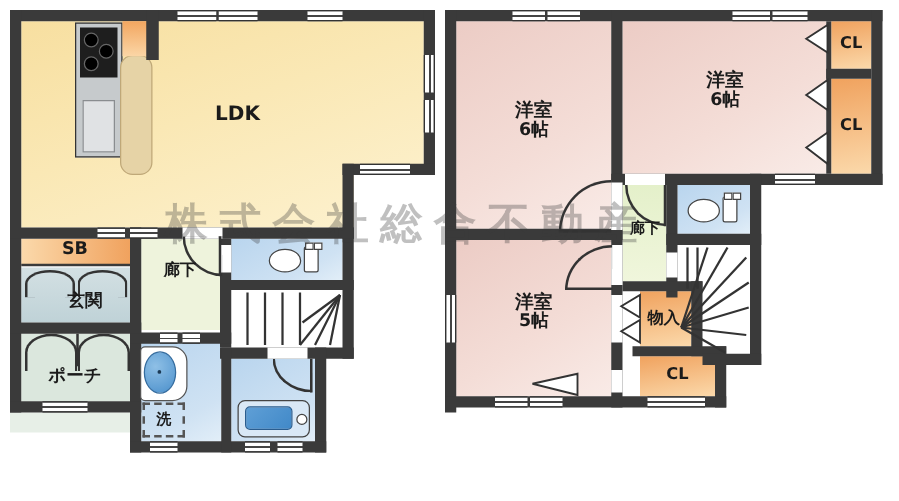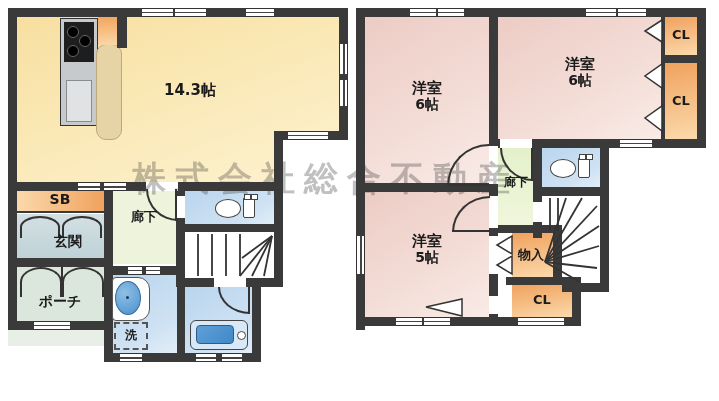--- a/index.html
+++ b/index.html
@@ -213,21 +213,21 @@
       <polygon points="662,20 662,42 645,31"></polygon>
       <polygon points="662,64 662,88 645,76"></polygon>
       <polygon points="662,106 662,131 645,118"></polygon>
       <polygon points="512,236 512,254 497,245"></polygon>
       <polygon points="512,256 512,274 497,265"></polygon>
       <polygon points="462,299 462,316 426,307"></polygon>
     </g>
   </svg>
 
   <div class="lbl" style="left:130px;top:82px;width:120px;font-size:16px;">
-    <div style="font-size:15px;">14.3帖</div>
+    <div>LDK</div>
   </div>
   <div class="lbl" style="left:30px;top:192px;width:60px;font-size:14px;">SB</div>
   <div class="lbl" style="left:38px;top:234px;width:60px;font-size:14px;">玄関</div>
   <div class="lbl" style="left:24px;top:294px;width:72px;font-size:14px;">ポーチ</div>
   <div class="lbl" style="left:116px;top:210px;width:56px;font-size:13px;">廊下</div>
   <div class="lbl" style="left:122px;top:329px;width:18px;font-size:12px;">洗</div>
 
   <div class="lbl" style="left:395px;top:80px;width:64px;font-size:15px;">
     <div>洋室</div>
     <div style="font-size:14px;">6帖</div>

